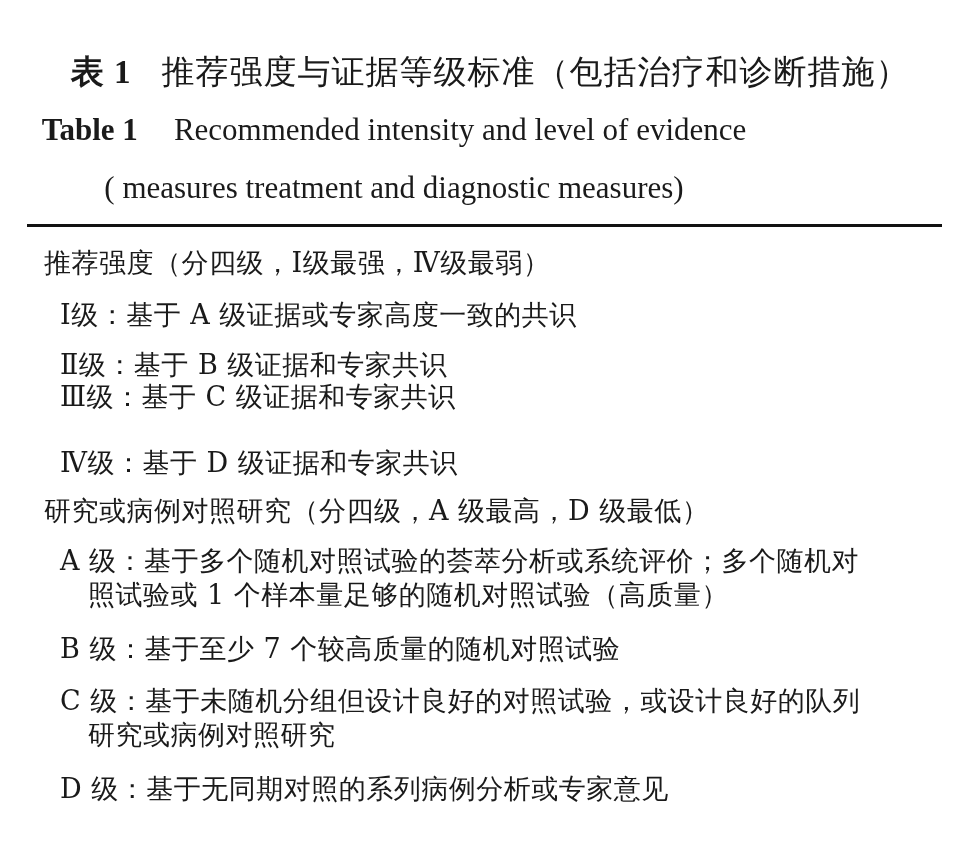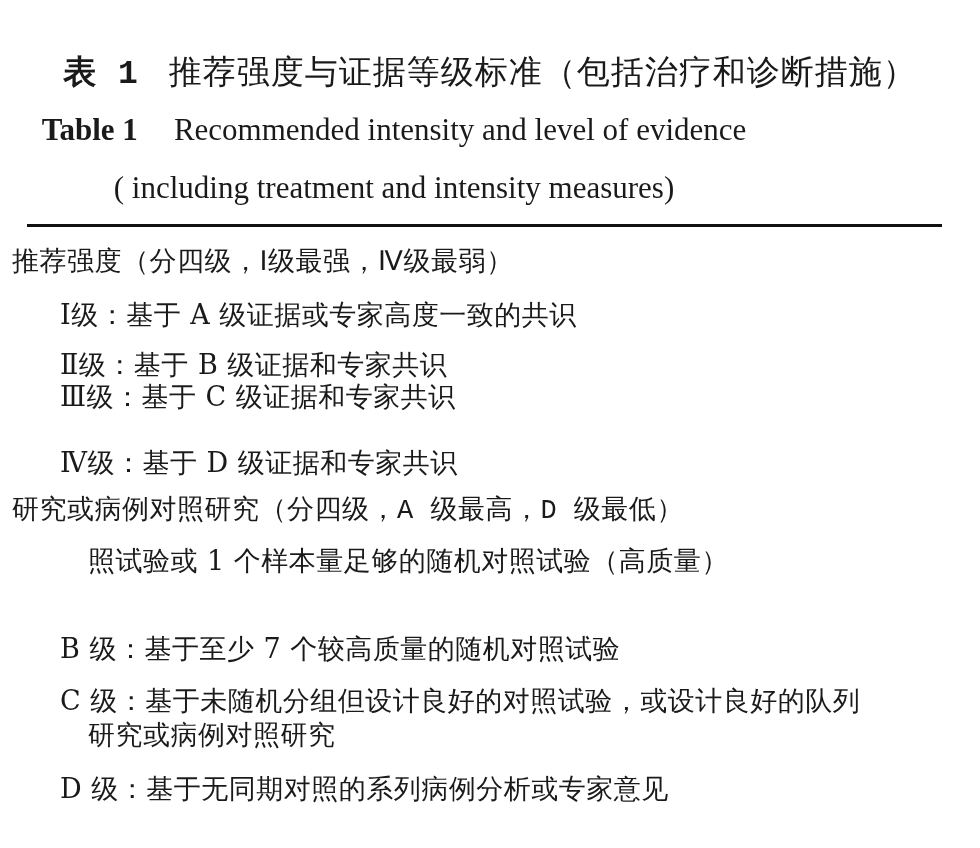--- a/index.html
+++ b/index.html
@@ -22,21 +22,21 @@
       top: 50px;
       text-align: center;
       font-size: 33px;
       line-height: 44px;
       letter-spacing: 1px;
       white-space: nowrap;
     }
     .title-cn .label {
       font-weight: bold;
       margin-right: 30px;
-      font-family: Liberation Mono, monospace;
+      font-family: Liberation Serif, serif;
       text-align: right;
     }
     .title-en {
       position: absolute;
       left: 0;
       width: 788px;
       text-align: center;
       font-family: "Liberation Serif", "DejaVu Serif", serif;
       font-size: 31px;
       line-height: 40px;
@@ -56,50 +56,51 @@
       height: 3px;
       background: #111111;
     }
     .row {
       position: absolute;
       font-size: 27px;
       line-height: 34px;
       white-space: nowrap;
       letter-spacing: 0.5px;
     }
-    .section-head { left: 12px; font-family: Liberation Mono, monospace; }
+    .section-head { left: 44px; }
     .item { left: 60px; }
     .item.wrap { white-space: normal; width: 880px; }
     .item .cont { display: block; padding-left: 28px; }
   </style>
 </head>
 <body>
 
 <div class="title-cn">
   <span class="label">表 1</span><span>推荐强度与证据等级标准（包括治疗和诊断措施）</span>
 </div>
 
 <div class="title-en line1">
   <span class="label">Table 1</span><span>Recommended intensity and level of evidence</span>
 </div>
 <div class="title-en line2">
-  <span>( including treatment and intensity measures)</span>
+  <span>( measures treatment and diagnostic measures)</span>
 </div>
 
 <div class="rule"></div>
 
 <div class="row section-head" style="top:246px;">推荐强度（分四级，Ⅰ级最强，Ⅳ级最弱）</div>
 <div class="row item" style="top:298px;">Ⅰ级：基于 A 级证据或专家高度一致的共识</div>
 <div class="row item" style="top:348px;">Ⅱ级：基于 B 级证据和专家共识</div>
 <div class="row item" style="top:380px;">Ⅲ级：基于 C 级证据和专家共识</div>
 <div class="row item" style="top:446px;">Ⅳ级：基于 D 级证据和专家共识</div>
 
 <div class="row section-head" style="top:494px;">研究或病例对照研究（分四级，A 级最高，D 级最低）</div>
 
 <div class="row item wrap" style="top:544px;">
+  <span>A 级：基于多个随机对照试验的荟萃分析或系统评价；多个随机对</span>
   <span class="cont">照试验或 1 个样本量足够的随机对照试验（高质量）</span>
 </div>
 
 <div class="row item" style="top:632px;">B 级：基于至少 7 个较高质量的随机对照试验</div>
 
 <div class="row item wrap" style="top:684px;">
   <span>C 级：基于未随机分组但设计良好的对照试验，或设计良好的队列</span>
   <span class="cont">研究或病例对照研究</span>
 </div>
 

